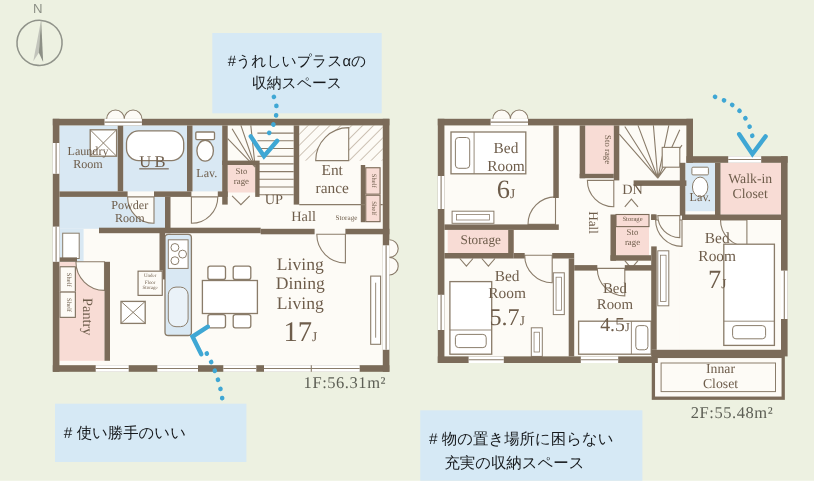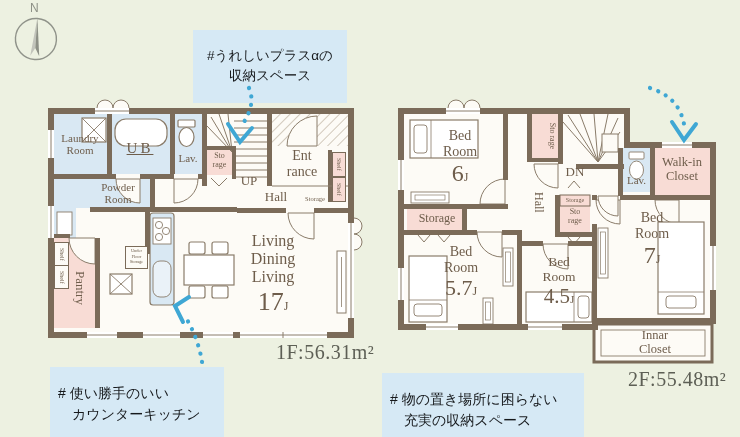--- a/index.html
+++ b/index.html
@@ -15,21 +15,21 @@
   .rl .size b{font-weight:normal;}
   .rl .size i{font-style:normal;}
   .vrl{writing-mode:vertical-rl;text-align:center;}
   .shelfbox{position:absolute;z-index:6;display:flex;align-items:center;justify-content:center;
             border:1px solid #7b6b59;font-size:6px;color:#6e5d4b;writing-mode:vertical-rl;}
   .tinybox{position:absolute;z-index:6;border:1px solid #7b6b59;background:#fdfbf6;
            color:#6e5d4b;text-align:center;line-height:1.25;}
   .callout{position:absolute;background:#d6e9f5;color:#16191c;z-index:8;
            font-family:"Liberation Sans",sans-serif;line-height:1.5;padding:16px 8px;}
   .callout .cl{display:block;white-space:nowrap;}
-  .area-label{position:absolute;color:#5d5f55;font-size:20px;letter-spacing:0.5px;z-index:7;
+  .area-label{position:absolute;color:#5d5f55;font-size:15px;letter-spacing:0.5px;z-index:7;
               font-family:"Liberation Serif",serif;}
   .compass-n{position:absolute;left:30px;top:1px;color:#8d9086;font-size:12px;z-index:4;
              font-family:"Liberation Sans",sans-serif;}
   .overlay{position:absolute;left:0;top:0;z-index:9;pointer-events:none;}
 </style>
 </head>
 <body>
 
 <div class="stage">
 
@@ -353,21 +353,21 @@
         <span class="l">rage</span>
     </div>
     <div class="rl" style="left:24px;top:136px;width:78px;font-size:14px;">
       <span class="l">Bed</span>
         <span class="l">Room</span>
       <span class="size"><b style="font-size:22px;">5.7</b><i style="font-size:12px;">J</i></span>
     </div>
     <div class="rl" style="left:126px;top:146px;width:70px;font-size:13.5px;">
       <span class="l">Bed</span>
         <span class="l">Room</span>
-      <span class="size"><b style="font-size:21px;">4.5</b><i style="font-size:11px;">J</i></span>
+      <span class="size"><b style="font-size:18px;">4.5</b><i style="font-size:11px;">J</i></span>
     </div>
     <div class="rl" style="left:212px;top:102px;width:84px;font-size:14px;">
       <span class="l">Bed</span>
         <span class="l">Room</span>
       <span class="size"><b style="font-size:24px;">7</b><i style="font-size:12px;">J</i></span>
     </div>
     <div class="rl" style="left:214px;top:220px;width:86px;font-size:12.5px;">
       <span class="l">Innar</span>
         <span class="l">Closet</span>
     </div>
@@ -375,21 +375,20 @@
 
   <div class="area-label" style="left:276px;top:341px;">1F:56.31m²</div>
   <div class="area-label" style="left:628px;top:368px;">2F:55.48m²</div>
 
   <div class="callout" style="left:193px;top:30px;width:138px;font-size:13.5px;text-align:center;">
     <span class="cl">#うれしいプラスαの</span>
     <span class="cl">収納スペース</span>
   </div>
   <div class="callout" style="left:50px;top:367px;width:158px;font-size:14px;text-align:left;">
     <span class="cl"># 使い勝手のいい</span>
-    <span class="cl" style="padding-left:14px;">カウンターキッチン</span>
   </div>
   <div class="callout" style="left:382px;top:373px;width:186px;font-size:14px;text-align:left;">
     <span class="cl"># 物の置き場所に困らない</span>
     <span class="cl" style="padding-left:14px;">充実の収納スペース</span>
   </div>
 
   <svg class="overlay" width="740" height="437" viewBox="0 0 740 437">
     <g stroke="#3fa7d4" fill="none" stroke-linecap="round">
       <path d="M249 88 C254 100 251 110 244 122" stroke-width="4.2" stroke-dasharray="0.1 8.5"></path>
       <path d="M228 124 L240 142 L252 128" stroke-width="4"></path>

